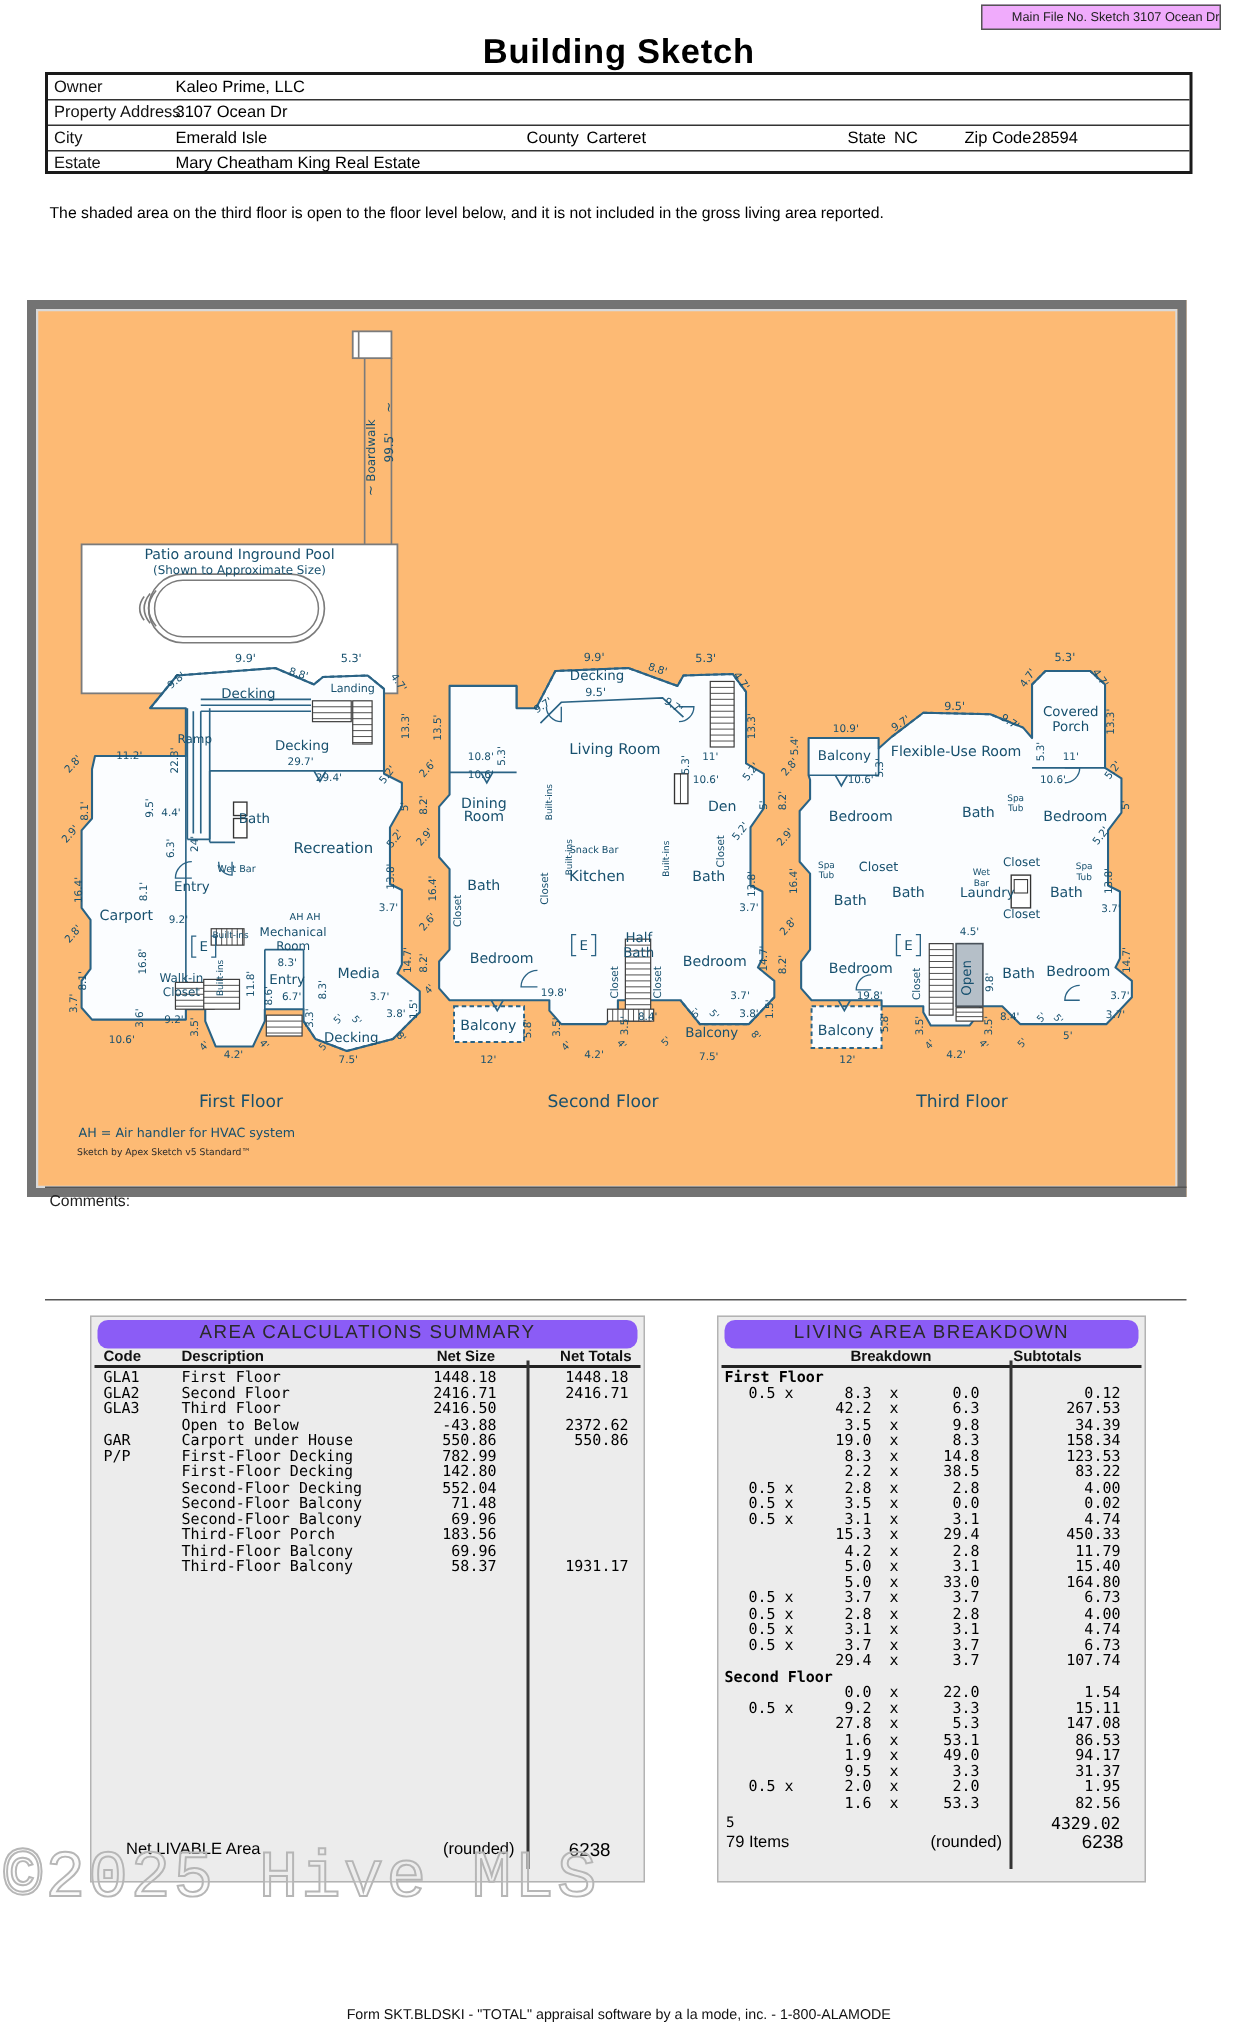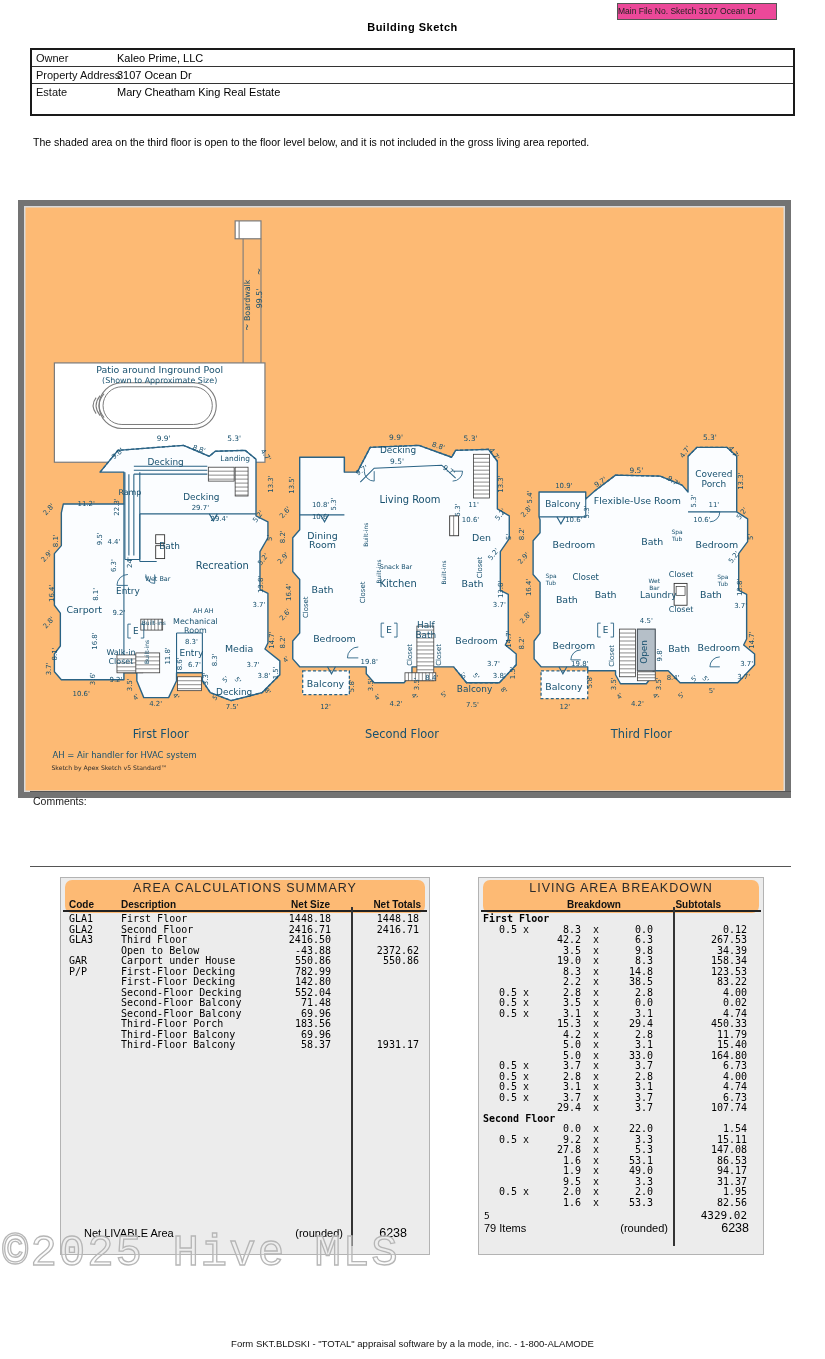--- a/index.html
+++ b/index.html
@@ -1,40 +1,40 @@
 <!DOCTYPE html>
 <html><head>
 <meta charset="utf-8">
 <style>
   html,body{margin:0;padding:0;background:#fff}
   body{width:825px;height:1359px;position:relative;font-family:"Liberation Sans",sans-serif;color:#000;overflow:hidden}
   .abs{position:absolute}
   
-  #file-box{left:617px;top:3px;width:158px;height:15px;border:1.5px solid #555;background:#ec4899;
-    font-size:8.5px;text-align:left;line-height:15px;color:#222}
-  #page-title{left:0;top:21px;width:825px;text-align:center;font-size:11px;font-weight:bold;letter-spacing:.5px}
+  #file-box{left:654px;top:3px;width:158px;height:15px;border:1.5px solid #555;background:#f0abfc;
+    font-size:8.5px;text-align:right;line-height:15px;color:#222}
+  #page-title{left:0;top:21px;width:825px;text-align:center;font-size:23px;font-weight:bold;letter-spacing:.5px}
   
   #info{left:30px;top:48px;width:761px;height:64px;border:2px solid #1a1a1a;background:#fff}
   .irow{position:relative;height:16px;border-bottom:1px solid #333;font-size:11px}
   .irow:last-child{border-bottom:none}
   .ilab{position:absolute;left:4px;top:2px;color:#111}
   .ival{position:absolute;left:85px;top:2px}
   .fv{position:absolute;top:2px}
   #note{left:33px;top:136px;width:740px;font-size:10.5px}
   
   #sketch-box{left:18px;top:200px;width:761px;height:586px;border:6px solid #737373;box-shadow:inset 0 0 0 1.5px #d9d9d9;background:#fdba74}
   #sketch-svg{position:absolute;left:0;top:0}
   
   .hline{height:1px;background:#555}
   #comments-label{left:33px;top:795px;font-size:10.5px;color:#222}
   
   .card{background:#ececec;border:1px solid #b3b3b3}
   #area-card{left:60px;top:877px;width:368px;height:376px}
   #liv-card{left:478px;top:877px;width:284px;height:376px}
-  .bar{position:absolute;left:4px;right:4px;top:2px;height:33px;background:#fdba74;border-radius:7px;
+  .bar{position:absolute;left:4px;right:4px;top:2px;height:19px;background:#8b5cf6;border-radius:7px;
     text-align:center;font-size:12.5px;line-height:17px;letter-spacing:1px;color:#2a2a2a}
   .colhead{position:absolute;top:21px;font-size:10px;font-weight:bold;color:#111}
   .rule{position:absolute;left:2px;right:2px;top:32px;height:1.5px;background:#222}
   .vdiv{position:absolute;top:29px;bottom:8px;width:1.5px;background:#333}
   .mono{font-family:"DejaVu Sans Mono",monospace}
   .trow{position:relative;height:10.5px;font-size:10px;line-height:10.5px}
   .trow span{position:absolute;top:0;white-space:pre}
   #area-rows{position:absolute;left:0;right:0;top:36px}
   #liv-rows{position:absolute;left:0;right:0;top:36px}
   .c-code{left:8px}.c-desc{left:60px}.c-size{right:98px}.c-tot{right:10px}
@@ -53,20 +53,30 @@
 <div class="abs" id="page-title">Building Sketch</div>
 
 <div class="abs" id="info">
   <div class="irow">
     <span class="ilab">Owner</span>
     <span class="ival">Kaleo Prime, LLC</span>
   </div>
   <div class="irow">
     <span class="ilab">Property Address</span>
     <span class="ival">3107 Ocean Dr</span>
+  </div>
+  <div class="irow">
+    <span class="ilab">City</span>
+    <span class="ival">Emerald Isle</span>
+    <span class="fv" style="left:319px">County</span>
+    <span class="fv" style="left:359px">Carteret</span>
+    <span class="fv" style="left:533px">State</span>
+    <span class="fv" style="left:564px">NC</span>
+    <span class="fv" style="left:611px">Zip Code</span>
+    <span class="fv" style="left:656px">28594</span>
   </div>
   <div class="irow">
     <span class="ilab">Estate</span>
     <span class="ival">Mary Cheatham King Real Estate</span>
   </div>
 </div>
 
 <div class="abs" id="note">The shaded area on the third floor is open to the floor level below, and it is not included in the gross living area reported.</div>
 
 <div class="abs" id="sketch-box">

